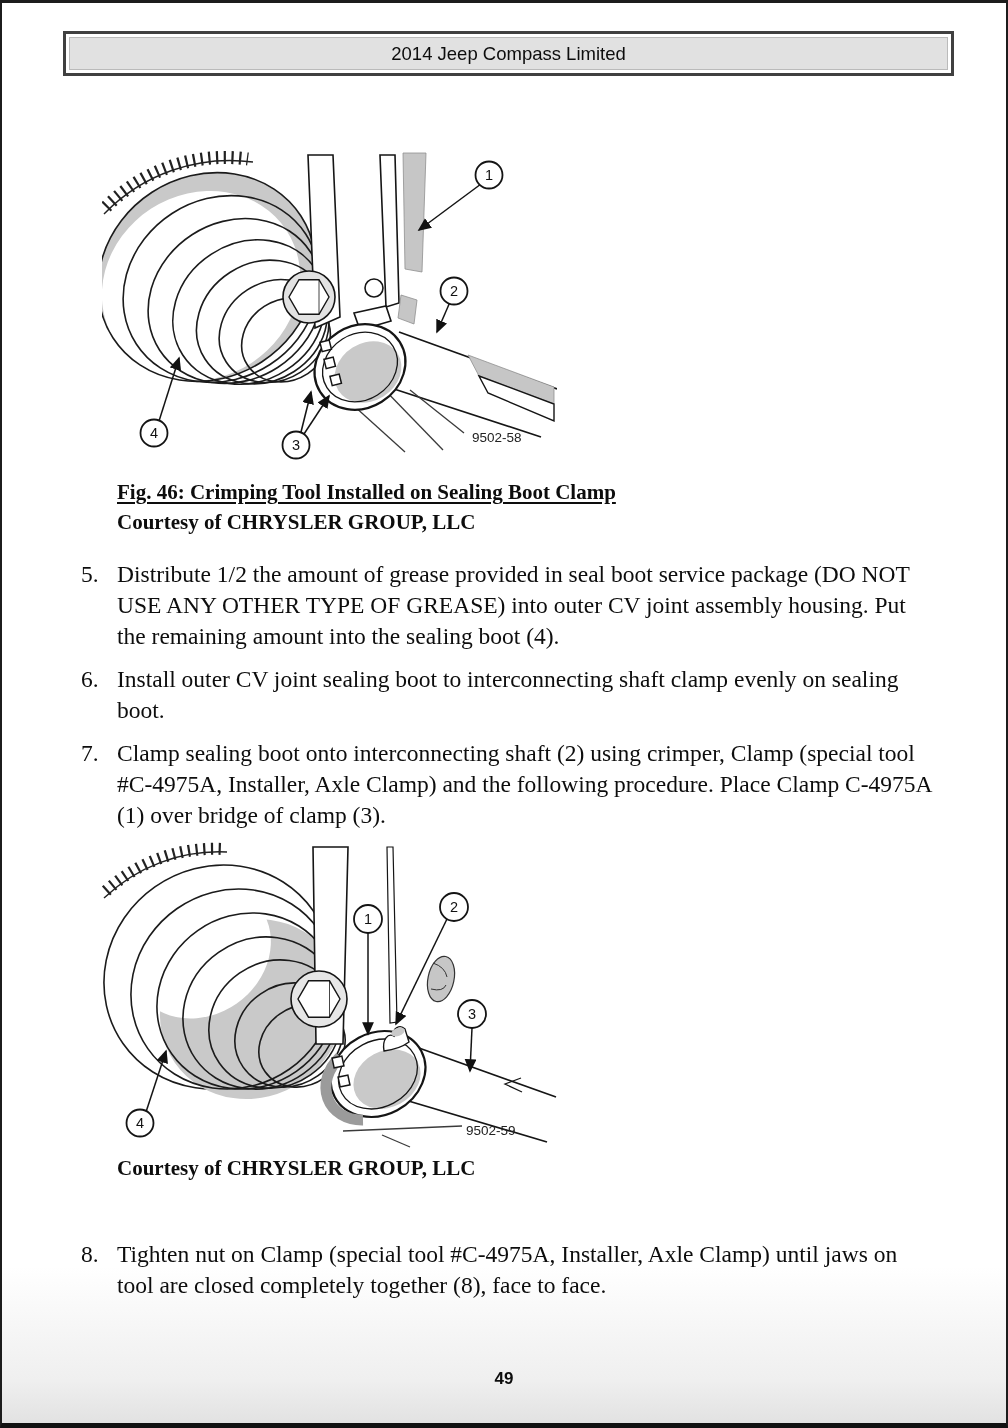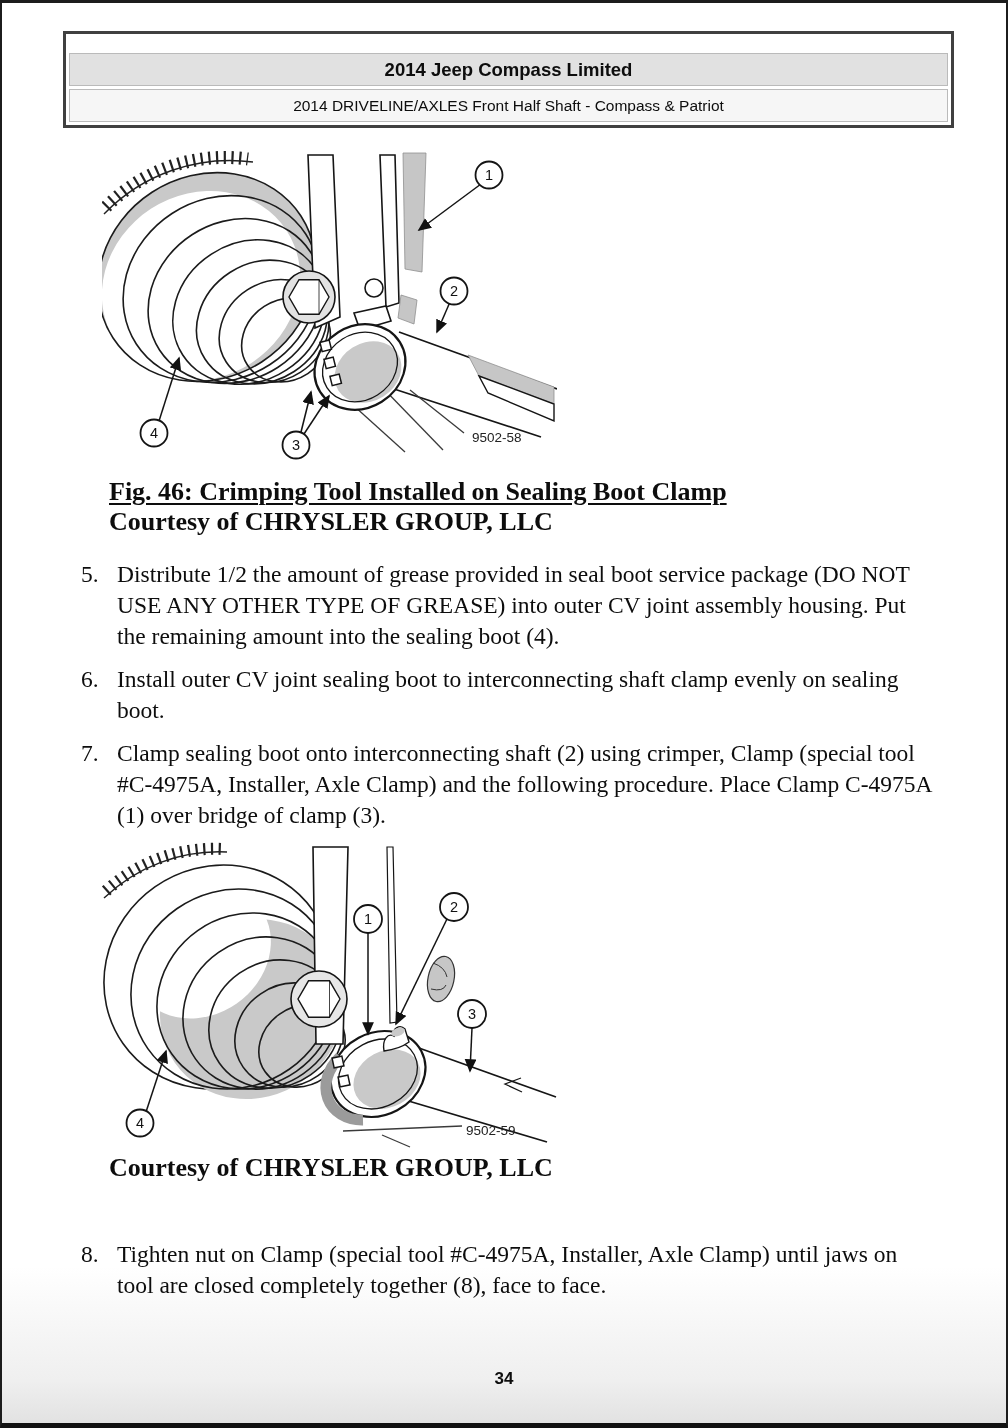--- a/index.html
+++ b/index.html
@@ -11,55 +11,54 @@
     font-family:"Liberation Serif", serif; color:#0d0d0d;
     overflow:hidden;
   }
   
   .header-box {
     position:absolute; left:61px; top:28px; width:891px; box-sizing:border-box;
     border:3px solid #404040; background:#fff; padding:3px;
     display:flex; flex-direction:column; gap:3px;
   }
   .header-row { border:1px solid #bababa; text-align:center; font-family:"Liberation Sans", sans-serif; }
-  .header-row.row1 { background:#e1e1e1; height:31px; line-height:31px; font-weight:bold; font-size:18.5px;margin-top:16px; }
+  .header-row.row1 { background:#e1e1e1; height:31px; line-height:31px; font-weight:normal; font-size:18.5px; }
   .header-row.row2 { background:#f6f6f6; height:31px; line-height:31px; font-size:15.5px; }
 
   .fig { position:absolute; }
   .fig ellipse, .fig circle, .fig polygon, .fig path, .fig line, .fig polyline { vector-effect:none; }
   .ring { fill:none; stroke:#1b1b1b; stroke-width:1.6; }
   .callout circle { fill:#ffffff; stroke:#141414; stroke-width:1.8; }
   .callout line { stroke:#141414; stroke-width:1.5; }
   .callout text {
     font-family:"Liberation Sans", sans-serif; font-size:14.5px; fill:#111;
     text-anchor:middle;
   }
   .part-no { font-family:"Liberation Sans", sans-serif; font-size:13.5px; fill:#222; }
 
-  .fig-caption { position:absolute; left:107px; font-weight:bold; font-size:26px; line-height:30px; }
+  .fig-caption { position:absolute; left:115px; font-weight:bold; font-size:21px; line-height:30px; }
   .cap-title { text-decoration:underline; text-decoration-thickness:2px; text-underline-offset:3px; }
 
   .steps { position:absolute; left:79px; width:862px; }
   .step { display:flex; margin-bottom:12px; font-size:23.5px; line-height:31px; }
   .step .num { width:36px; flex:none; }
   .step .txt { width:822px; }
 
   .page-number {
     position:absolute; left:0; top:1366px; width:100%; text-align:center;
     font-family:"Liberation Sans", sans-serif; font-weight:bold; font-size:17px;
   }
 </style>
 </head>
 <body>
 
 <div class="page">
 
   <div class="header-box">
     <div class="header-row row1">2014 Jeep Compass Limited</div>
-    <div class="header-row row2">2014 DRIVELINE/AXLES Front Half Shaft - Compass &amp; Patriot</div>
   </div>
 
   <svg class="fig" style="left:100px; top:142px;" width="455" height="316" viewBox="0 0 455 316">
     <defs>
       <marker id="ah46" viewBox="0 0 8 8" markerWidth="9" markerHeight="9" refX="7" refY="3.5" orient="auto">
         <path d="M0,0 L8,3.5 L0,7 z" fill="#111"></path>
       </marker>
     </defs>
 
     <g>
@@ -254,15 +253,15 @@
     <div class="cap-courtesy">Courtesy of CHRYSLER GROUP, LLC</div>
   </div>
 
   <div class="steps" style="top:1236px;">
     <div class="step">
       <span class="num">8.</span>
       <span class="txt">Tighten nut on Clamp (special tool #C-4975A, Installer, Axle Clamp) until jaws on tool are closed completely together (8), face to face.</span>
     </div>
   </div>
 
-  <div class="page-number">34</div>
+  <div class="page-number">49</div>
 
 </div>
 
 </body></html>

